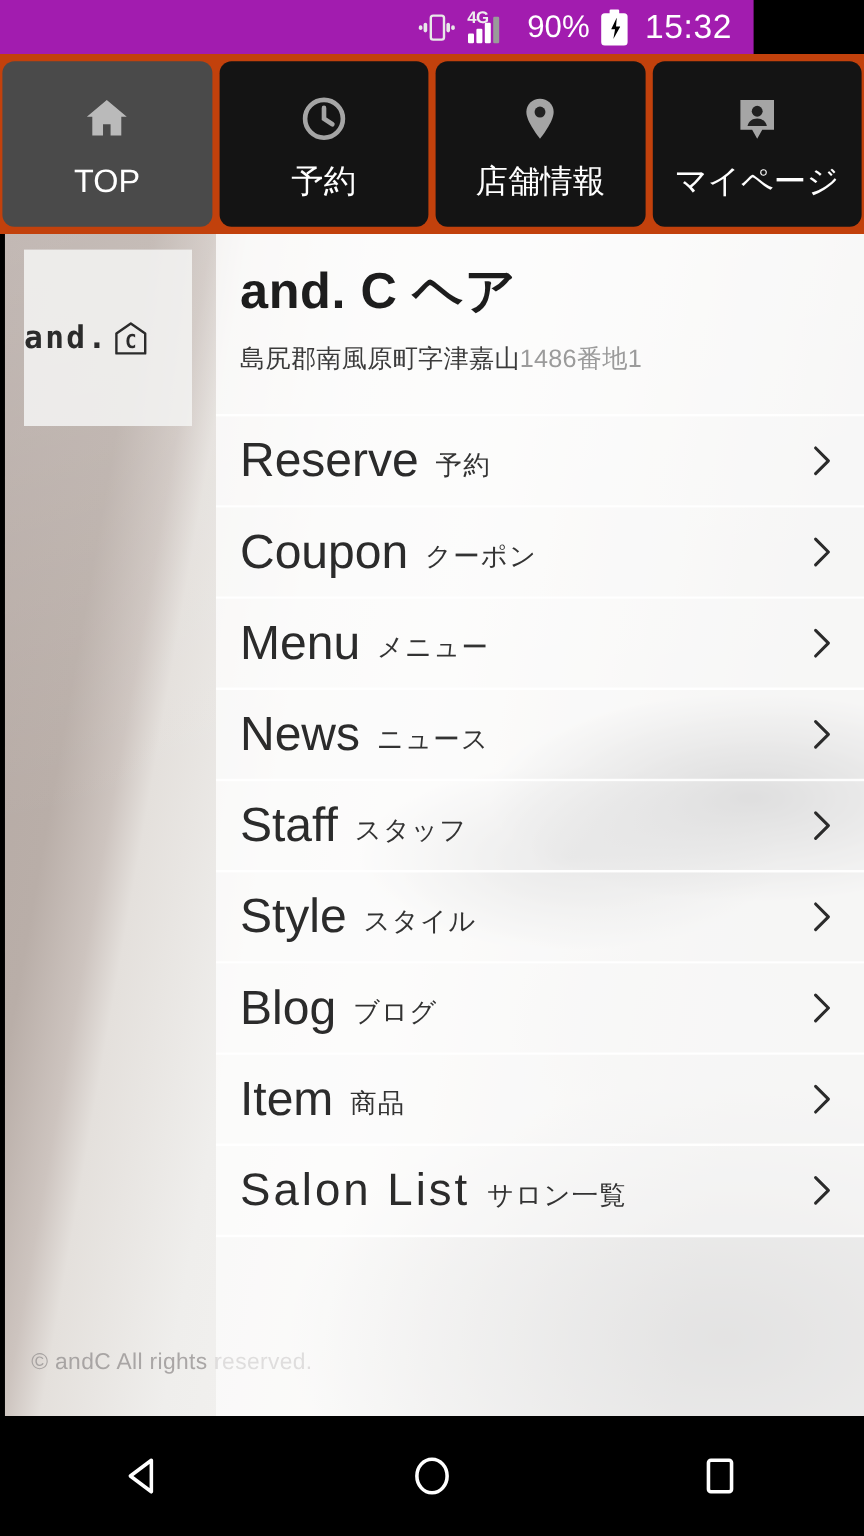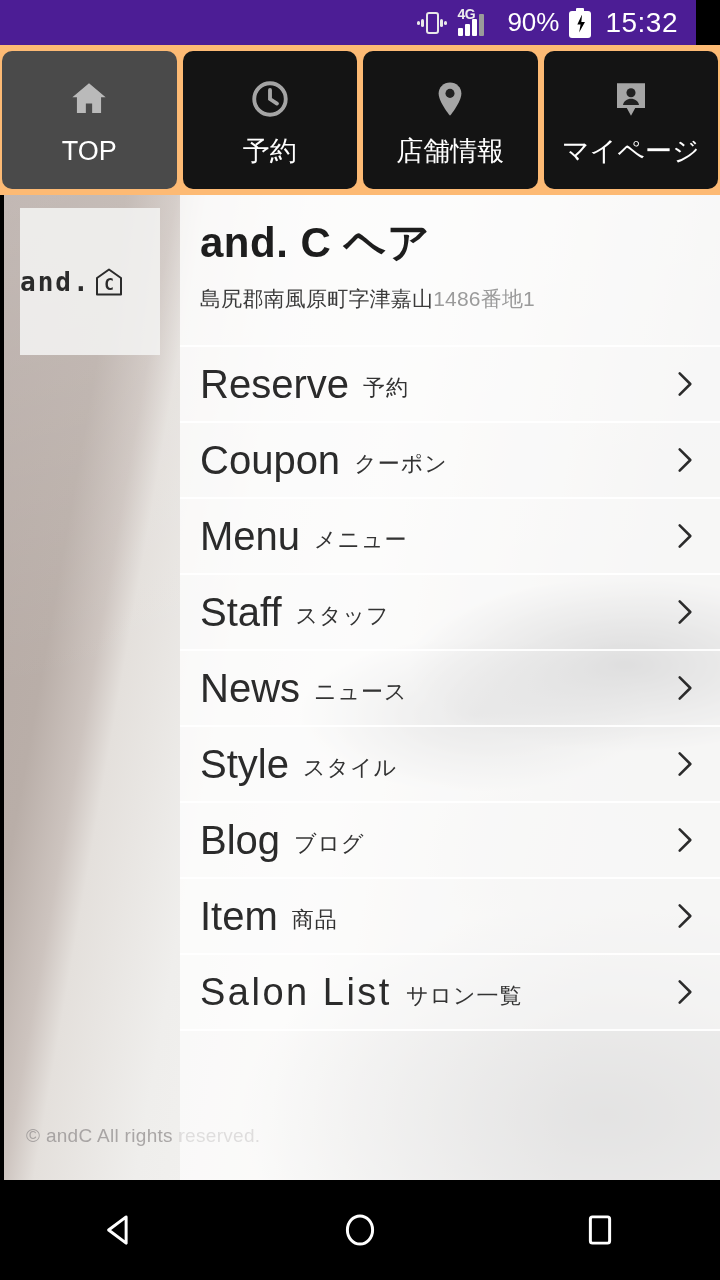--- a/index.html
+++ b/index.html
@@ -6,22 +6,22 @@
   html, body {
     width:720px; height:1280px;
     background:#000;
     font-family:"Liberation Sans", sans-serif;
     overflow:hidden;
   }
   #screen { position:relative; width:720px; height:1280px; overflow:hidden; background:#000; }
 
   
   .statusbar{
-    position:absolute; top:0; left:0; width:696px; height:45px;
-    background:#4c1d95; display:flex; align-items:center; justify-content:flex-end;
+    position:absolute; top:0; left:0; width:628px; height:45px;
+    background:#a21caf; display:flex; align-items:center; justify-content:flex-end;
     padding-right:18px; gap:10px;
   }
   .sb-icon{ display:flex; align-items:flex-end; }
   .vibrate{ position:relative; width:30px; height:28px; display:flex; align-items:center; justify-content:center; }
   .vibrate .phone{ width:13px; height:22px; border:2.5px solid #e8e8e8; border-radius:3px; }
   .vibrate .w{ position:absolute; width:3px; background:#e8e8e8; border-radius:2px; }
   .vibrate .w.l1{ left:4px; height:8px; }
   .vibrate .w.l2{ left:0px; height:4px; }
   .vibrate .w.r1{ right:4px; height:8px; }
   .vibrate .w.r2{ right:0px; height:4px; }
@@ -40,21 +40,21 @@
   .battery .shell{ position:absolute; top:3px; left:0; width:22px; height:27px; background:#fff; border-radius:3px; }
   .battery .cap{ position:absolute; top:0px; left:7px; width:8px; height:4px; background:#fff; border-radius:1px 1px 0 0; }
   .battery .bolt{ position:absolute; top:7px; left:7px; width:9px; height:18px;
      background:#000;
      clip-path:polygon(62% 0, 10% 55%, 46% 55%, 30% 100%, 95% 42%, 55% 42%); }
   .clock{ color:#fff; font-size:28px; margin-left:4px; letter-spacing:0.5px; }
 
   
   .tabbar{
     position:absolute; top:45px; left:0; width:720px; height:150px;
-    background:#fdba74; display:flex; padding:6px 0 6px 0; gap:6px;
+    background:#c2410c; display:flex; padding:6px 0 6px 0; gap:6px;
   }
   .tab{
     flex:1 1 0; margin:0; border-radius:10px;
     background:#141414;
     display:flex; flex-direction:column; align-items:center; justify-content:center;
     gap:16px; position:relative;
   }
   .tab:first-child{ margin-left:2px; }
   .tab:last-child{ margin-right:2px; }
   .tab.active{ background:#4a4a4a; }
@@ -269,32 +269,32 @@
         <span class="m-en">Menu</span>
         <span class="m-ja">メニュー</span>
         <span class="chev">
           <svg viewBox="0 0 24 30" fill="none" stroke="#2b2b2b" stroke-width="2.4" stroke-linecap="round" stroke-linejoin="round">
               <path d="M7 5l10 10L7 25"></path>
             </svg>
         </span>
       </div>
 
       <div class="menu-row">
+        <span class="m-en">News</span>
+        <span class="m-ja">ニュース</span>
+        <span class="chev">
+          <svg viewBox="0 0 24 30" fill="none" stroke="#2b2b2b" stroke-width="2.4" stroke-linecap="round" stroke-linejoin="round">
+              <path d="M7 5l10 10L7 25"></path>
+            </svg>
+        </span>
+      </div>
+
+      <div class="menu-row">
         <span class="m-en">Staff</span>
         <span class="m-ja">スタッフ</span>
-        <span class="chev">
-          <svg viewBox="0 0 24 30" fill="none" stroke="#2b2b2b" stroke-width="2.4" stroke-linecap="round" stroke-linejoin="round">
-              <path d="M7 5l10 10L7 25"></path>
-            </svg>
-        </span>
-      </div>
-
-      <div class="menu-row">
-        <span class="m-en">News</span>
-        <span class="m-ja">ニュース</span>
         <span class="chev">
           <svg viewBox="0 0 24 30" fill="none" stroke="#2b2b2b" stroke-width="2.4" stroke-linecap="round" stroke-linejoin="round">
               <path d="M7 5l10 10L7 25"></path>
             </svg>
         </span>
       </div>
 
       <div class="menu-row">
         <span class="m-en">Style</span>
         <span class="m-ja">スタイル</span>

